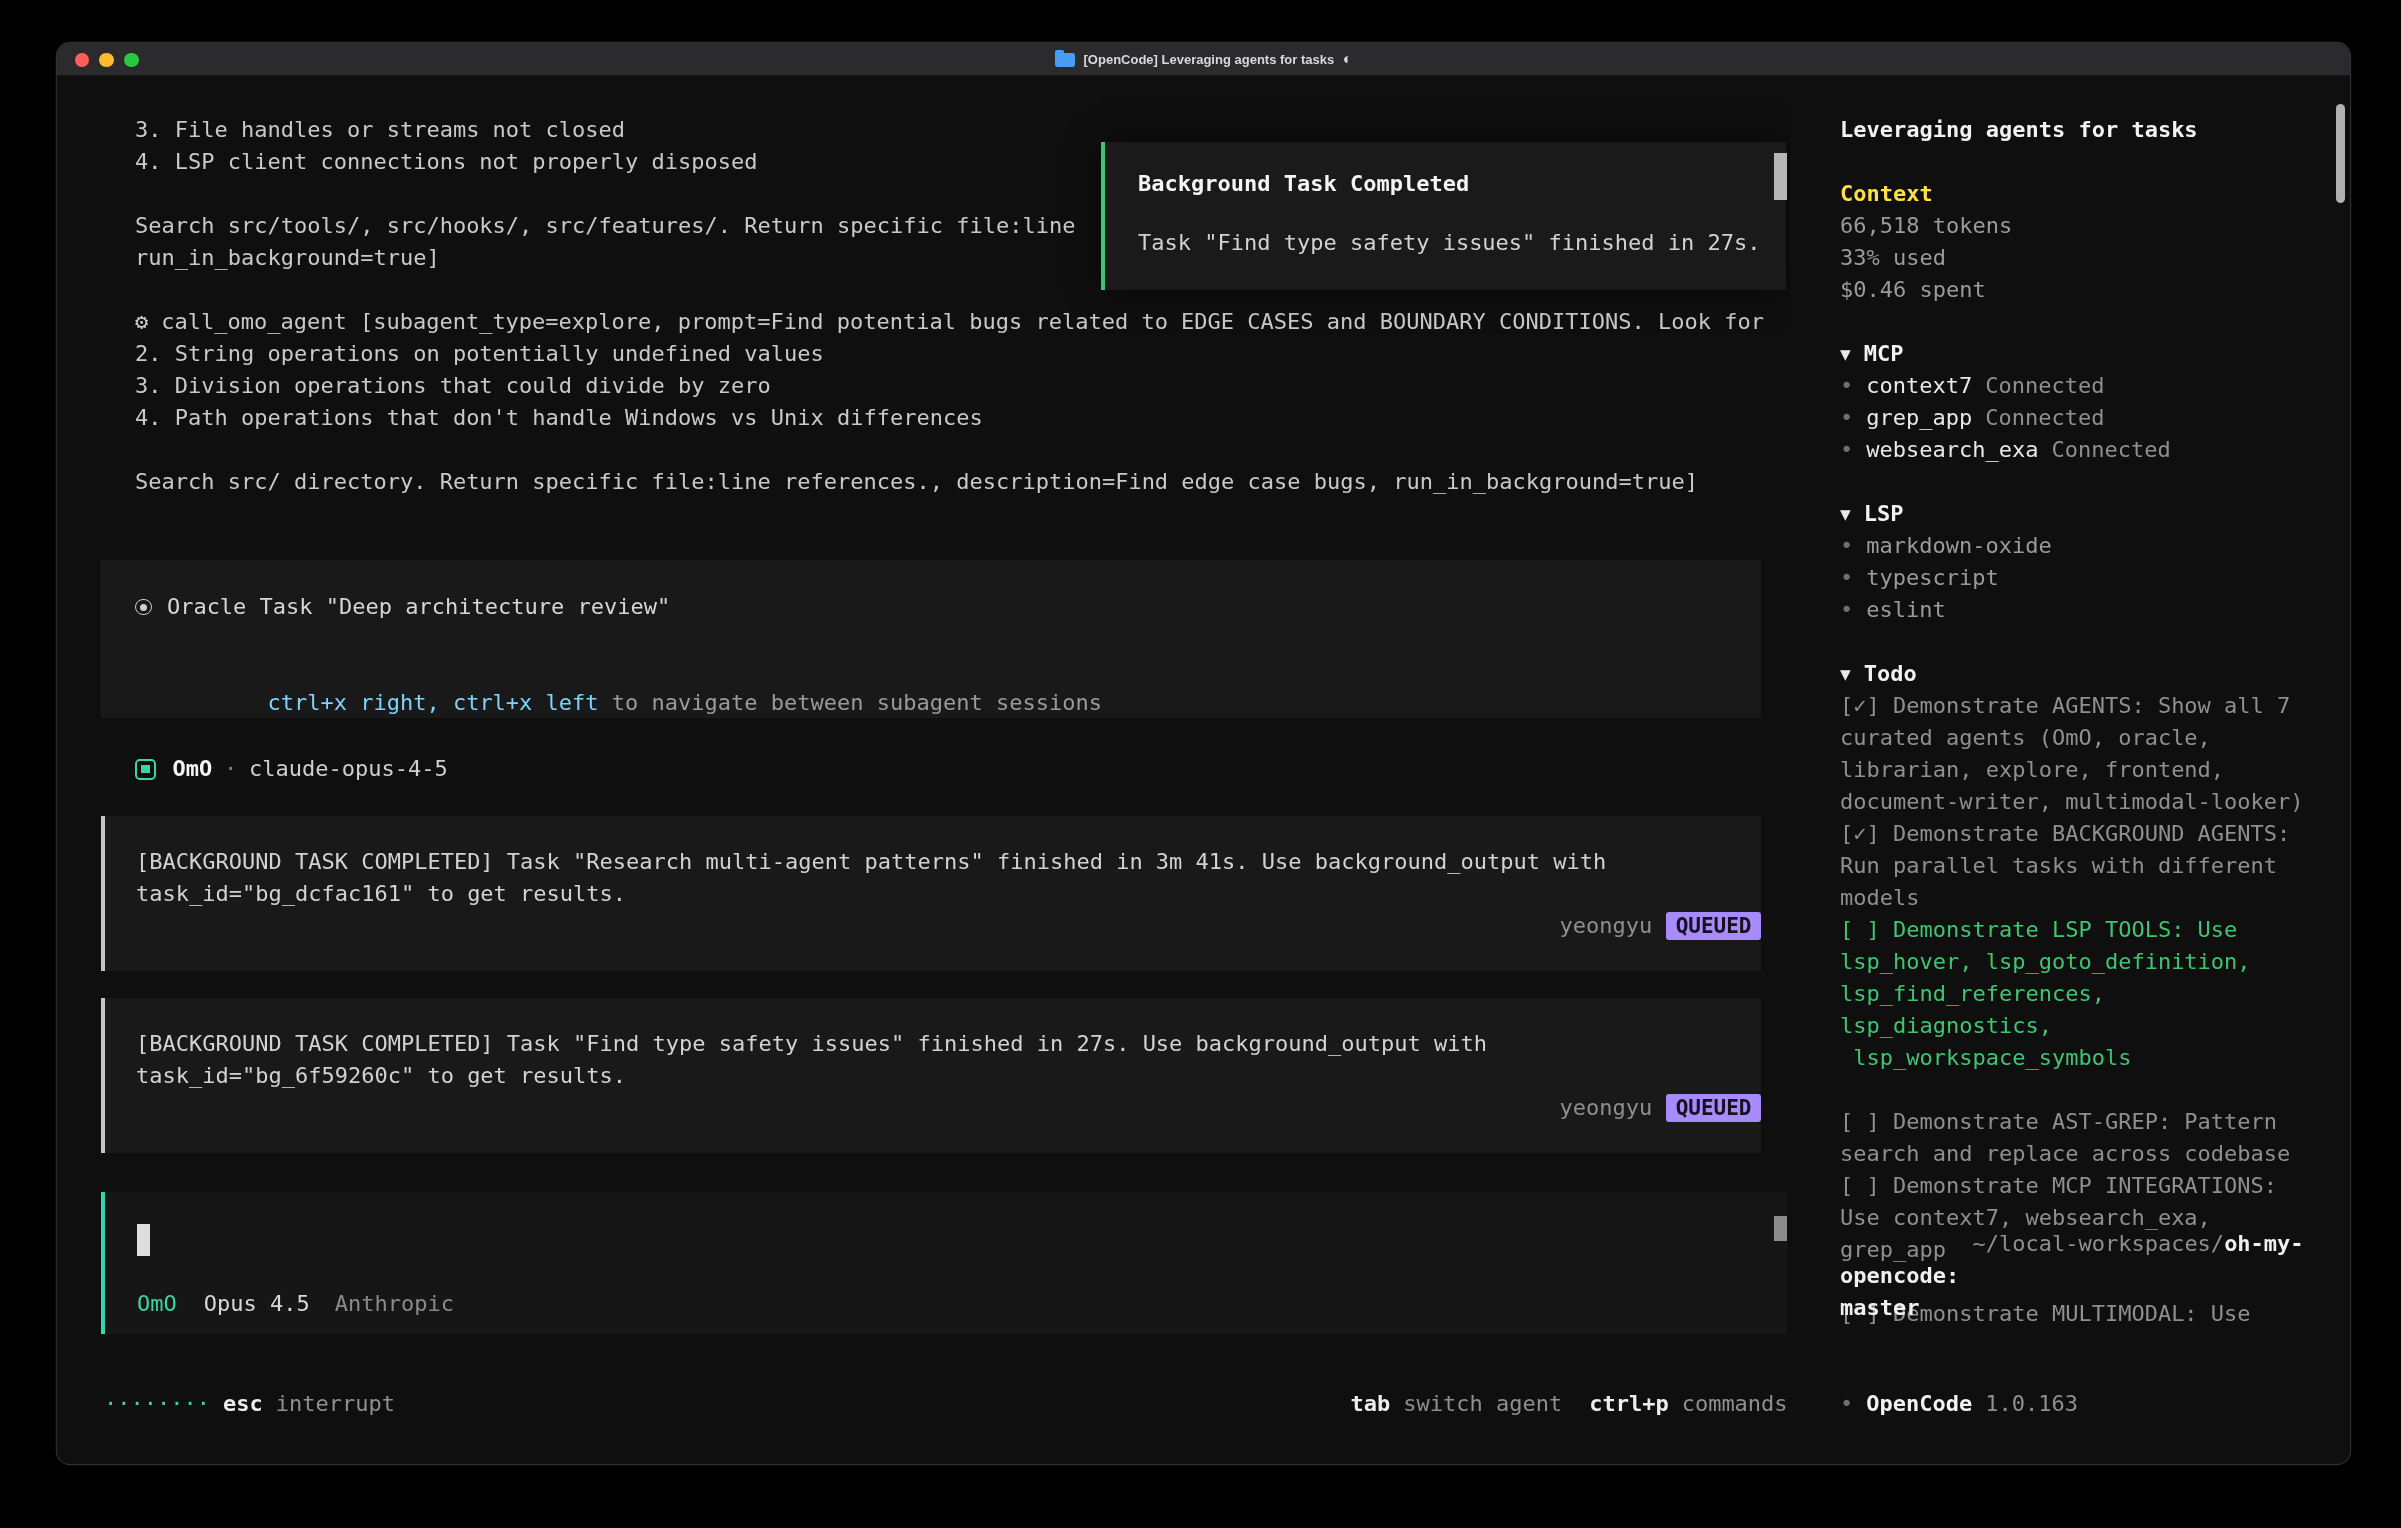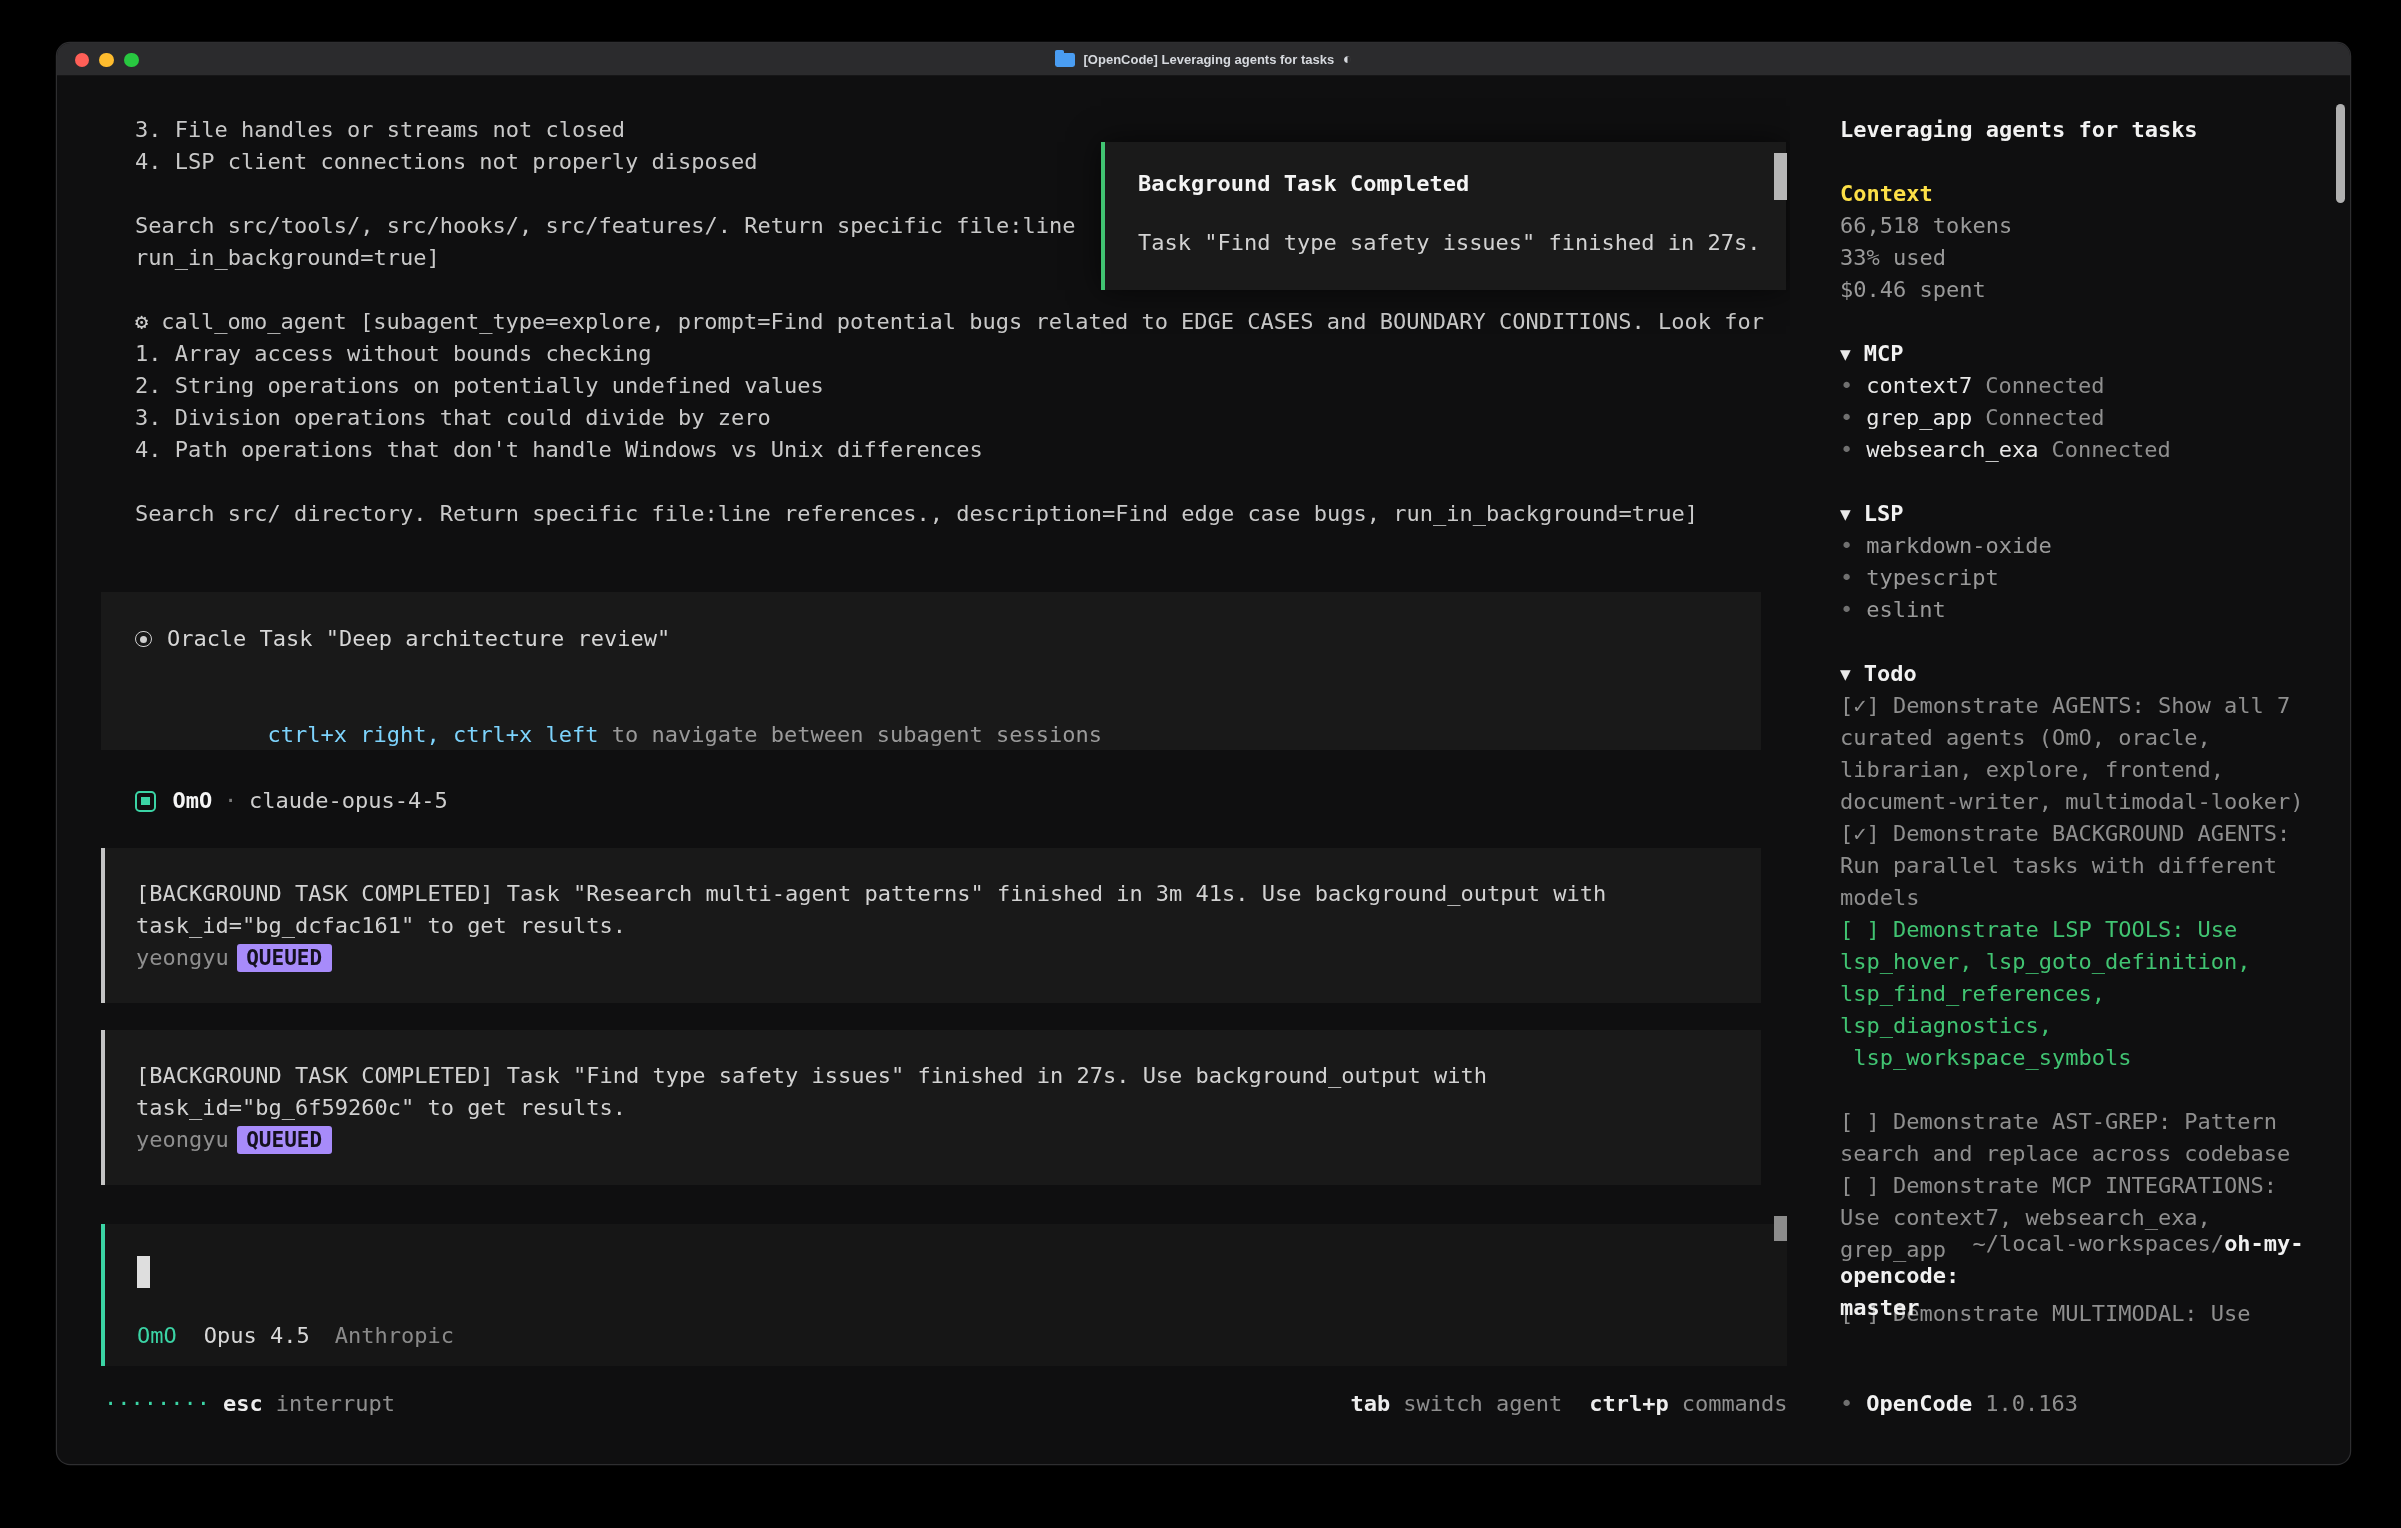--- a/index.html
+++ b/index.html
@@ -66,21 +66,21 @@
   .agent-sep{color:#7c7c7c;margin:0 11.8px;}
   .agent-model{color:#cfcfcf;}
 
   .msg-block{
     margin-left:44px;width:1660px;background:#191919;border-left:4.1px solid #c4c4c4;
     padding:29.5px 0 29.5px 31px;
   }
   .msg-block.first{margin-top:31px;}
   .msg-block.second{margin-top:27px;}
   .mline{height:32px;white-space:pre;color:#d2d2d2;}
-  .author-line{display:flex;align-items:center;gap:8px;}
+  .author-line{display:flex;align-items:center;gap:14px;justify-content:flex-end;}
   .author{color:#8f8f8f;}
   .badge{
     display:inline-block;background:var(--badge-purple);color:#15111f;font-weight:bold;
     padding:0 9.5px;border-radius:3px;line-height:28px;font-size:21px;
   }
 
   .input-box{
     position:relative;margin:39px 0 0 44px;width:1686px;height:142px;
     background:#161616;border-left:4.1px solid var(--accent-teal);
   }
@@ -157,21 +157,20 @@
 
       <div class="line">3. File handles or streams not closed</div>
       <div class="line">4. LSP client connections not properly disposed</div>
       <div class="line"></div>
       <div class="line">Search src/tools/, src/hooks/, src/features/. Return specific file:line</div>
       <div class="line">run_in_background=true]</div>
       <div class="line"></div>
 
       <div class="line"><span class="gear-icon">⚙</span><span>call_omo_agent [subagent_type=explore, prompt=Find potential bugs related to EDGE CASES and BOUNDARY CONDITIONS. Look for</span></div>
 
-      <div class="line">1. Array access without bounds checking</div>
       <div class="line">2. String operations on potentially undefined values</div>
       <div class="line">3. Division operations that could divide by zero</div>
       <div class="line">4. Path operations that don't handle Windows vs Unix differences</div>
       <div class="line"></div>
       <div class="line">Search src/ directory. Return specific file:line references., description=Find edge case bugs, run_in_background=true]</div>
 
       <div class="oracle-box">
         <div class="oracle-title">
           <span class="oracle-icon"></span>
           <span>Oracle Task "Deep architecture review"</span>

